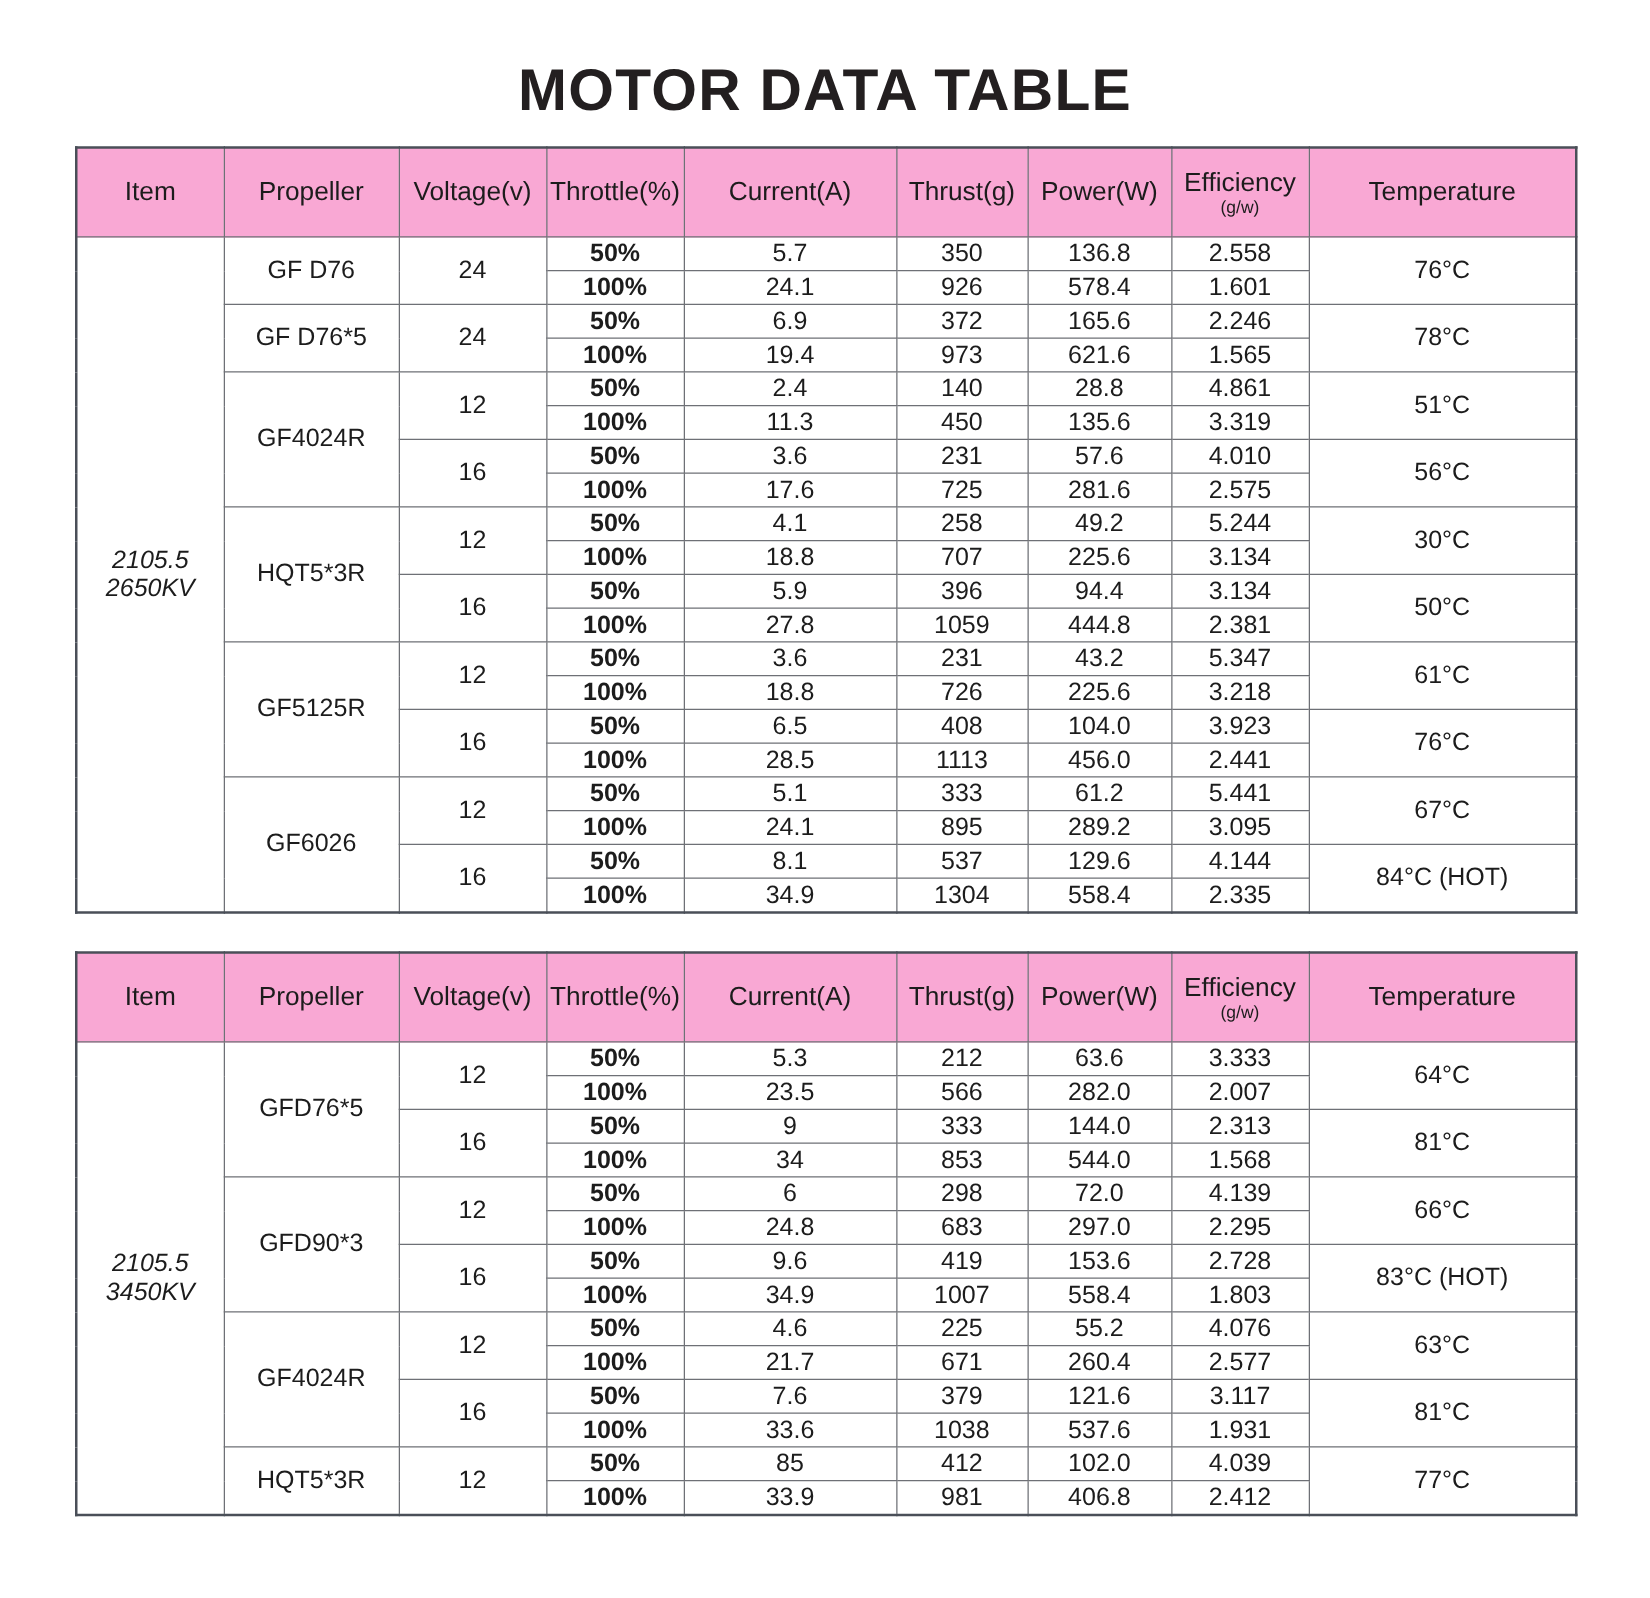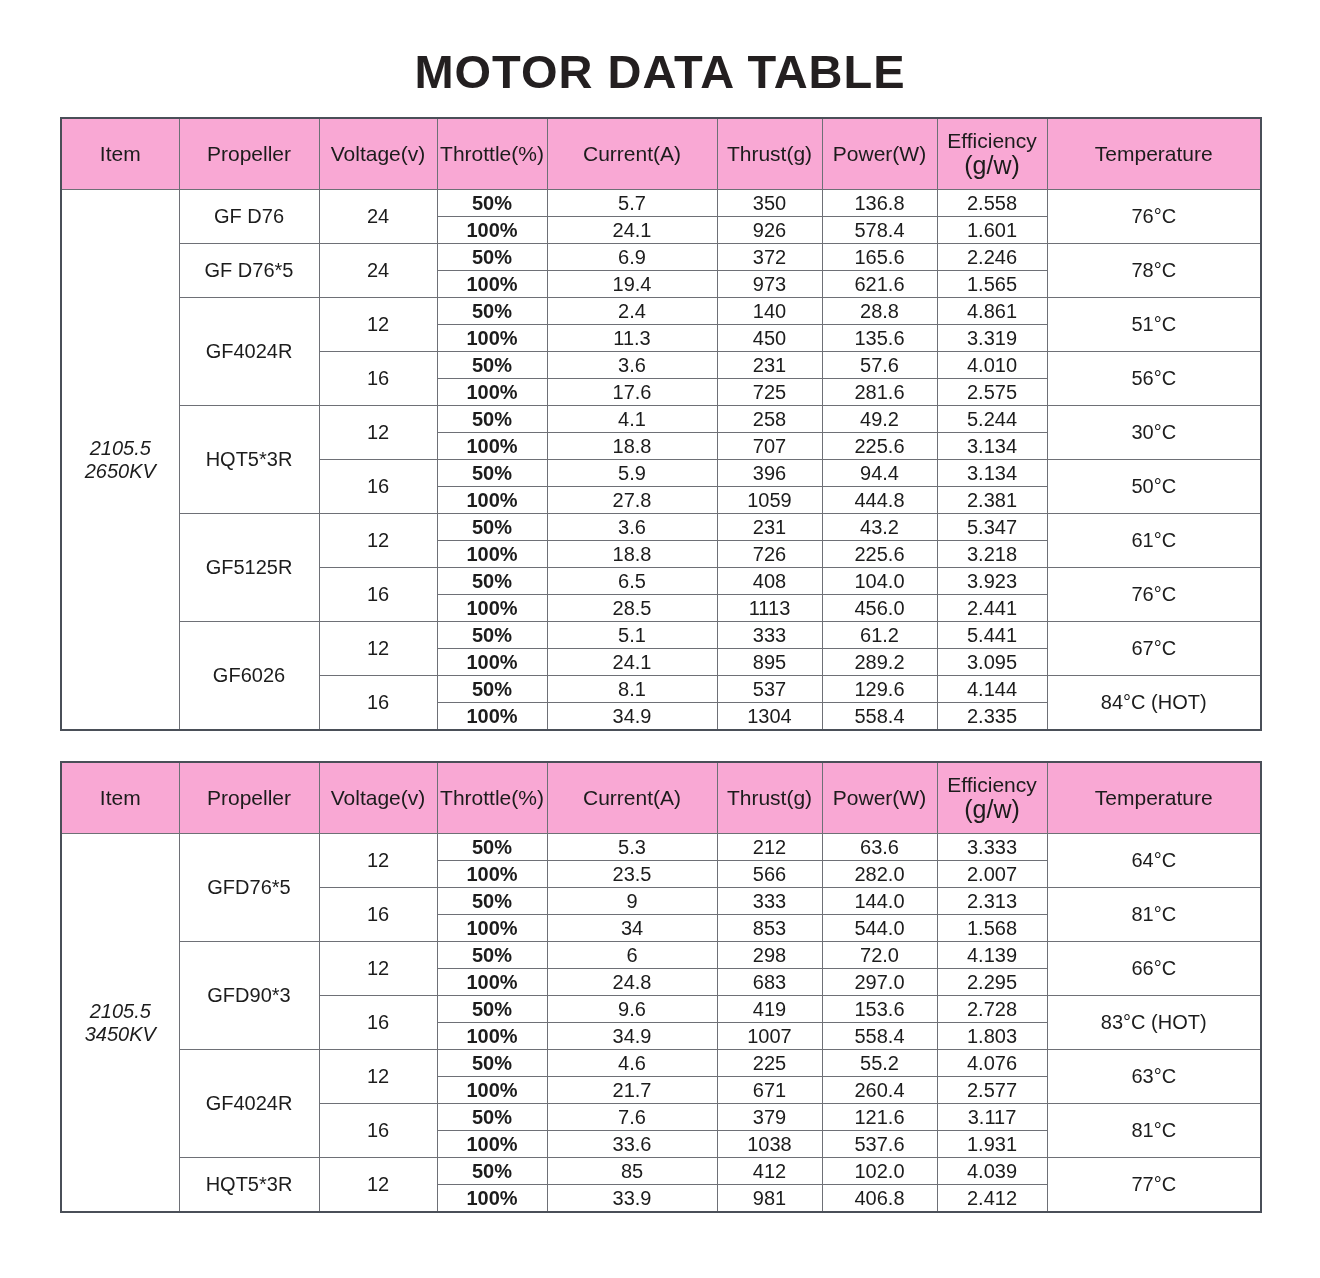--- a/index.html
+++ b/index.html
@@ -60,21 +60,21 @@
     height: 70px;
     font-weight: normal;
     font-size: 21px;
     border-color: #6e7076;
   }
   table.motor thead th.eff {
     line-height: 1.05;
   }
   table.motor thead th.eff span.sub {
     display: block;
-    font-size: 25px;
+    font-size: 14px;
   }
   td.item-cell {
     font-size: 22px;
     line-height: 1.25;
     font-style: italic;
   }
   td.prop-cell {
     font-size: 22px;
     margin-top: 21px;
   }

